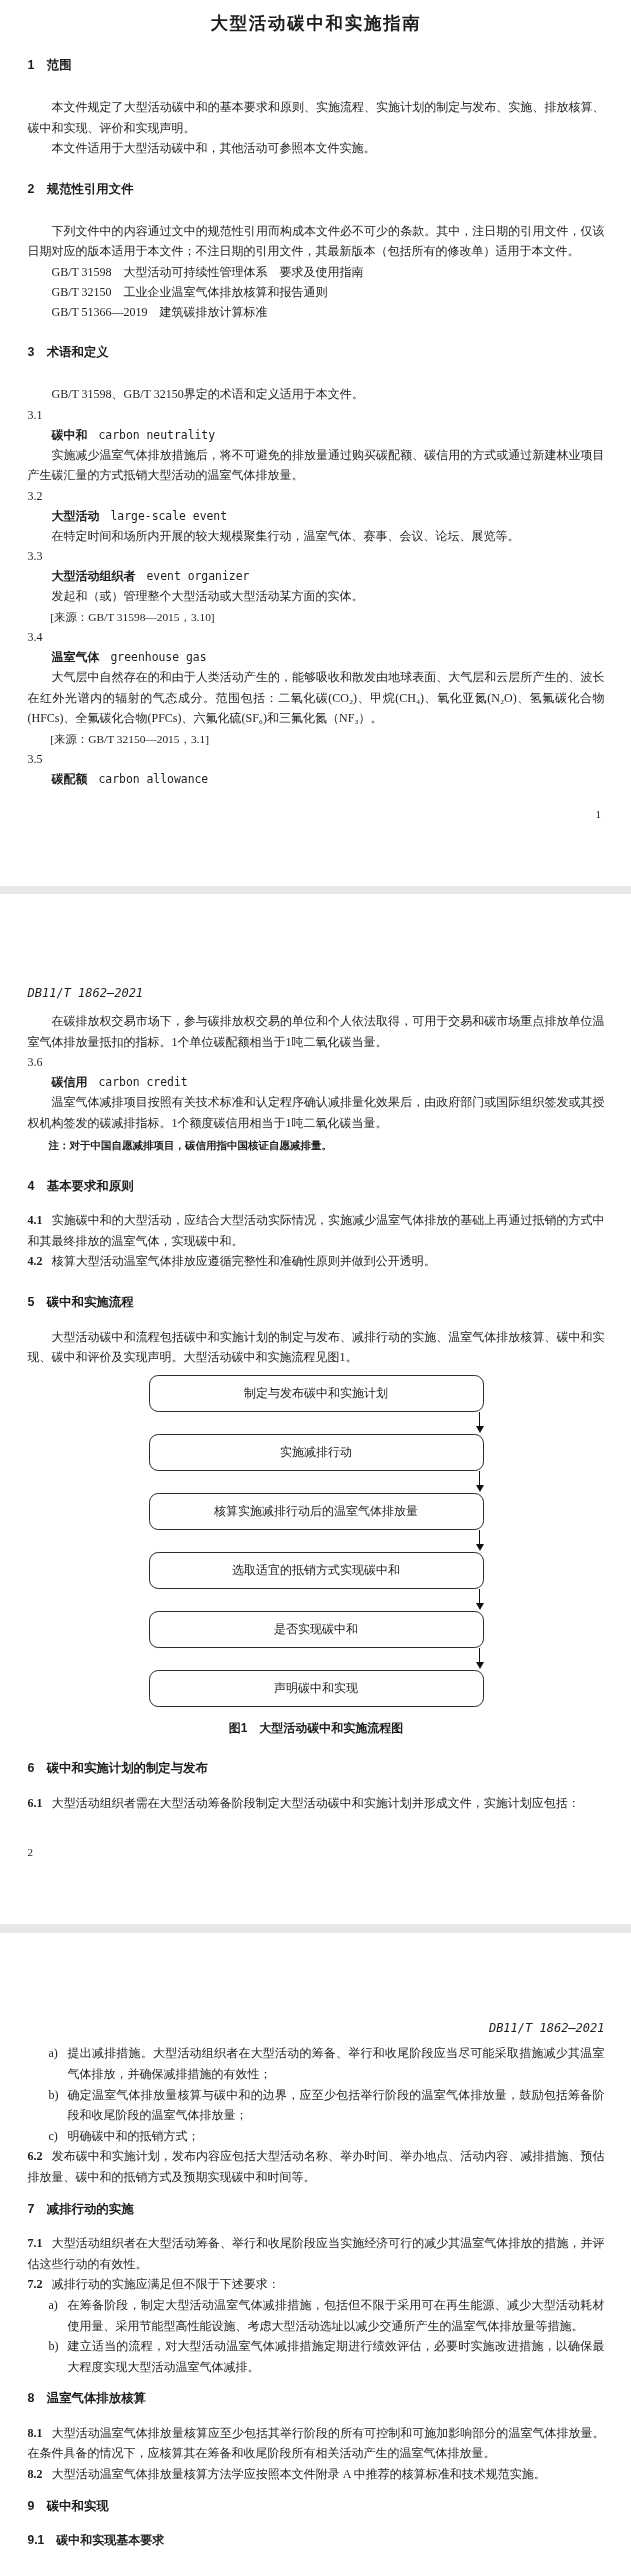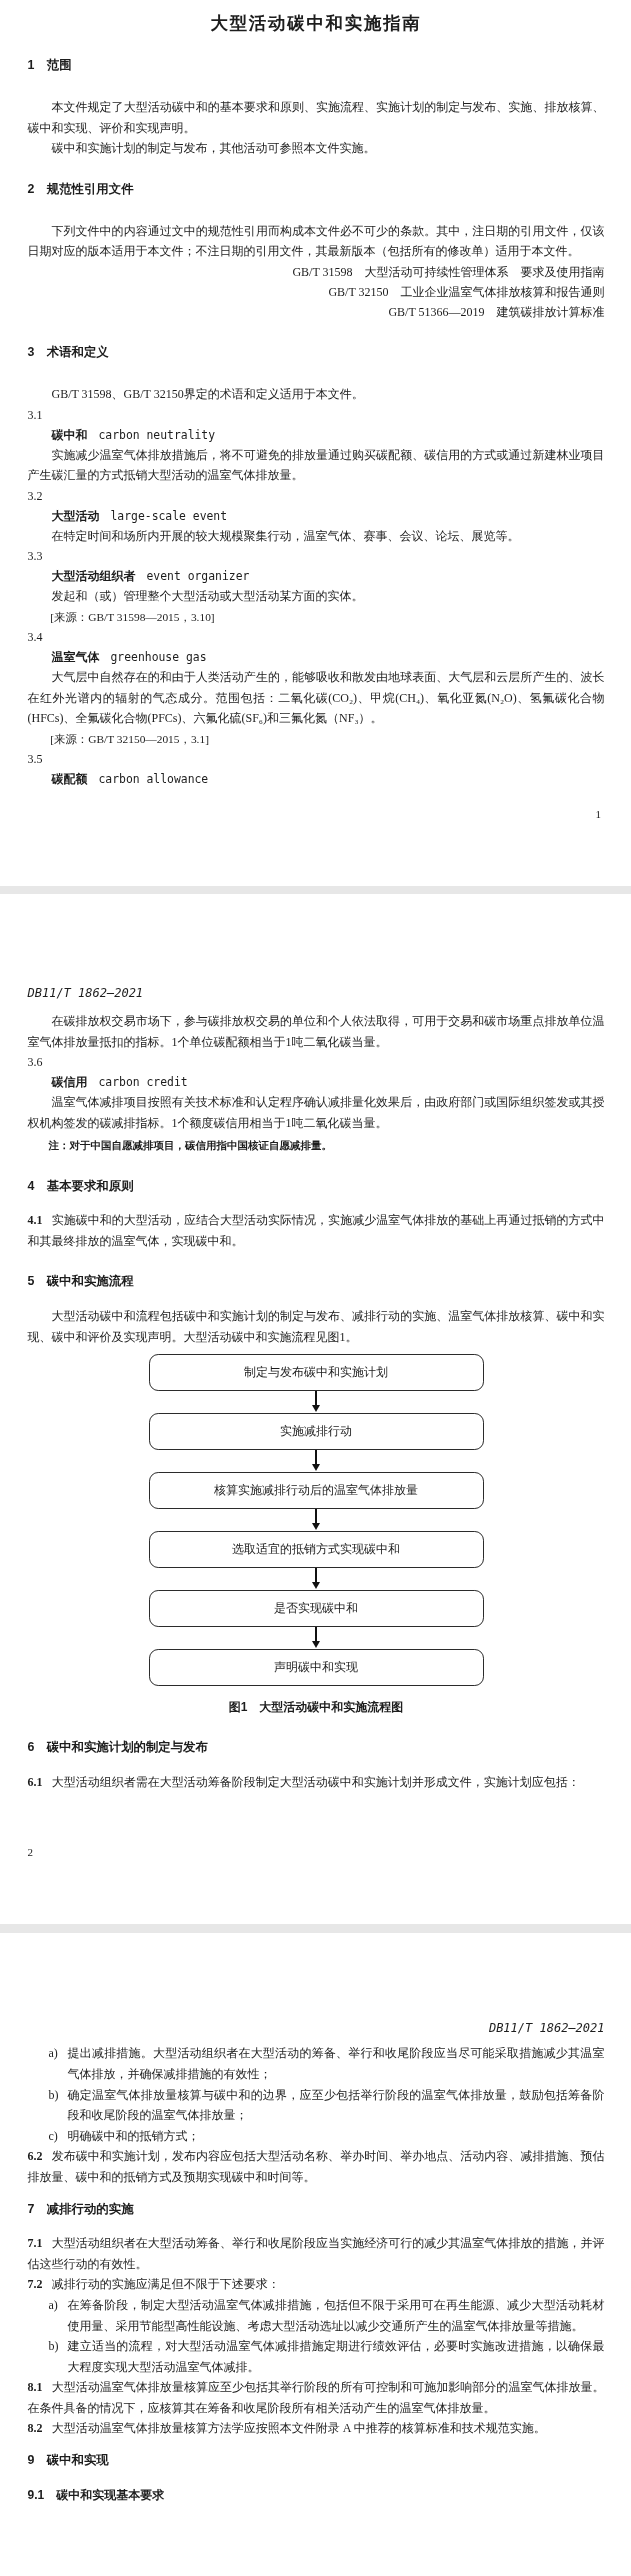--- a/index.html
+++ b/index.html
@@ -30,21 +30,21 @@
     margin:20px 0 22px;
   }
   .p2 .sec { margin:20px 0 14.6px; }
   .p3 .sec { margin:11px 0 14.6px; }
   .sub {
     font-family:"Liberation Sans","DejaVu Sans",sans-serif;
     font-weight:bold; font-size:12px; line-height:20px; margin-top:9.2px;
   }
   p.body { font-size:12px; line-height:20.6px; text-align:justify; }
   p.ind  { text-indent:2em; }
-  p.refline { padding-left:2em; font-size:12px; line-height:20px;text-align:right; }
+  p.refline { padding-left:2em; font-size:12px; line-height:20px; }
   p.tnum { font-size:12px; line-height:20px; }
   .termline { padding-left:2em; font-size:12px; line-height:20px; }
   .term-zh { font-family:"Liberation Sans","DejaVu Sans",sans-serif; font-weight:bold; }
   .term-en { font-family:"DejaVu Sans Mono","Liberation Mono",monospace; font-size:11.4px; margin-left:11px; }
   p.source { padding-left:2em; font-size:11.4px; line-height:20px; }
   p.note { padding-left:2em; font-size:10.5px; line-height:18.3px; margin:3.7px 0 1.8px; font-weight:bold; }
   .cnum { font-weight:bold; margin-right:9.2px; white-space:nowrap; }
   .hang { position:relative; padding-left:40px; font-size:12px; line-height:20.6px; text-align:justify; }
   .hang .marker { position:absolute; left:21px; top:0; }
 
@@ -54,21 +54,21 @@
     font-style:italic;
   }
   .p3 .page-header { top:88px; }
   .ph-left  { left:27.5px; }
   .ph-right { right:27.5px; }
   .page-number { position:absolute; font-size:11px; }
   .pn-right { right:31px; bottom:66px; }
   .pn-left  { left:27.5px;  bottom:66px; }
 
   .flow { display:flex; flex-direction:column; align-items:center; margin-top:7.3px; }
-  .fc-item { display:flex; flex-direction:column; align-items:center; }
+  .fc-item { display:flex; flex-direction:column; align-items:flex-end; }
   .fc-box {
     width:335px; height:37px; border:1.4px solid #2b2b2b; border-radius:9.2px;
     display:flex; align-items:center; justify-content:center;
     font-size:12px; background:#fff;
   }
   .fc-arrow { display:flex; flex-direction:column; align-items:center; height:22px; }
   .fc-arrow .line { width:1.4px; height:13.7px; background:#111; }
   .fc-arrow .head {
     width:0; height:0;
     border-left:4.1px solid transparent; border-right:4.1px solid transparent;
@@ -81,21 +81,21 @@
   }
 </style>
 </head>
 <body>
 
 <div class="page p1">
   <div class="doc-title">大型活动碳中和实施指南</div>
 
   <div class="sec">1　范围</div>
   <p class="body ind">本文件规定了大型活动碳中和的基本要求和原则、实施流程、实施计划的制定与发布、实施、排放核算、碳中和实现、评价和实现声明。</p>
-  <p class="body ind">碳中和实施计划的制定与发布，其他活动可参照本文件实施。</p>
+  <p class="body ind">本文件适用于大型活动碳中和，其他活动可参照本文件实施。</p>
 
   <div class="sec">2　规范性引用文件</div>
   <p class="body ind">下列文件中的内容通过文中的规范性引用而构成本文件必不可少的条款。其中，注日期的引用文件，仅该日期对应的版本适用于本文件；不注日期的引用文件，其最新版本（包括所有的修改单）适用于本文件。</p>
   <div>
 
   <p class="refline">GB/T 31598　大型活动可持续性管理体系　要求及使用指南</p>
       <p class="refline">GB/T 32150　工业企业温室气体排放核算和报告通则</p>
       <p class="refline">GB/T 51366—2019　建筑碳排放计算标准</p>
     </div>
 
@@ -133,20 +133,21 @@
 
   <p class="body ind">在碳排放权交易市场下，参与碳排放权交易的单位和个人依法取得，可用于交易和碳市场重点排放单位温室气体排放量抵扣的指标。1个单位碳配额相当于1吨二氧化碳当量。</p>
 
   <p class="tnum">3.6</p>
   <p class="termline"><span class="term-zh">碳信用</span><span class="term-en">carbon credit</span></p>
   <p class="body ind">温室气体减排项目按照有关技术标准和认定程序确认减排量化效果后，由政府部门或国际组织签发或其授权机构签发的碳减排指标。1个额度碳信用相当于1吨二氧化碳当量。</p>
   <p class="note">注：对于中国自愿减排项目，碳信用指中国核证自愿减排量。</p>
 
   <div class="sec">4　基本要求和原则</div>
   <p class="body"><span class="cnum">4.1</span><span>实施碳中和的大型活动，应结合大型活动实际情况，实施减少温室气体排放的基础上再通过抵销的方式中和其最终排放的温室气体，实现碳中和。</span></p>
+  <p class="body"><span class="cnum">4.2</span><span>核算大型活动温室气体排放应遵循完整性和准确性原则并做到公开透明。</span></p>
 
   <div class="sec">5　碳中和实施流程</div>
   <p class="body ind">大型活动碳中和流程包括碳中和实施计划的制定与发布、减排行动的实施、温室气体排放核算、碳中和实现、碳中和评价及实现声明。大型活动碳中和实施流程见图1。</p>
 
   <div class="flow">
 
       <div class="fc-item">
 
         <div class="fc-box">制定与发布碳中和实施计划</div>
       </div>
@@ -232,19 +233,20 @@
         <span class="marker">a)</span>
         <span>在筹备阶段，制定大型活动温室气体减排措施，包括但不限于采用可在再生能源、减少大型活动耗材使用量、采用节能型高性能设施、考虑大型活动选址以减少交通所产生的温室气体排放量等措施。</span>
       </div>
 
       <div class="hang">
         <span class="marker">b)</span>
         <span>建立适当的流程，对大型活动温室气体减排措施定期进行绩效评估，必要时实施改进措施，以确保最大程度实现大型活动温室气体减排。</span>
       </div>
     </div>
 
+  <div class="sec">8　温室气体排放核算</div>
   <p class="body"><span class="cnum">8.1</span><span>大型活动温室气体排放量核算应至少包括其举行阶段的所有可控制和可施加影响部分的温室气体排放量。在条件具备的情况下，应核算其在筹备和收尾阶段所有相关活动产生的温室气体排放量。</span></p>
   <p class="body"><span class="cnum">8.2</span><span>大型活动温室气体排放量核算方法学应按照本文件附录 A 中推荐的核算标准和技术规范实施。</span></p>
 
   <div class="sec">9　碳中和实现</div>
   <div class="sub">9.1　碳中和实现基本要求</div>
 </div>
 
 
 </body></html>

